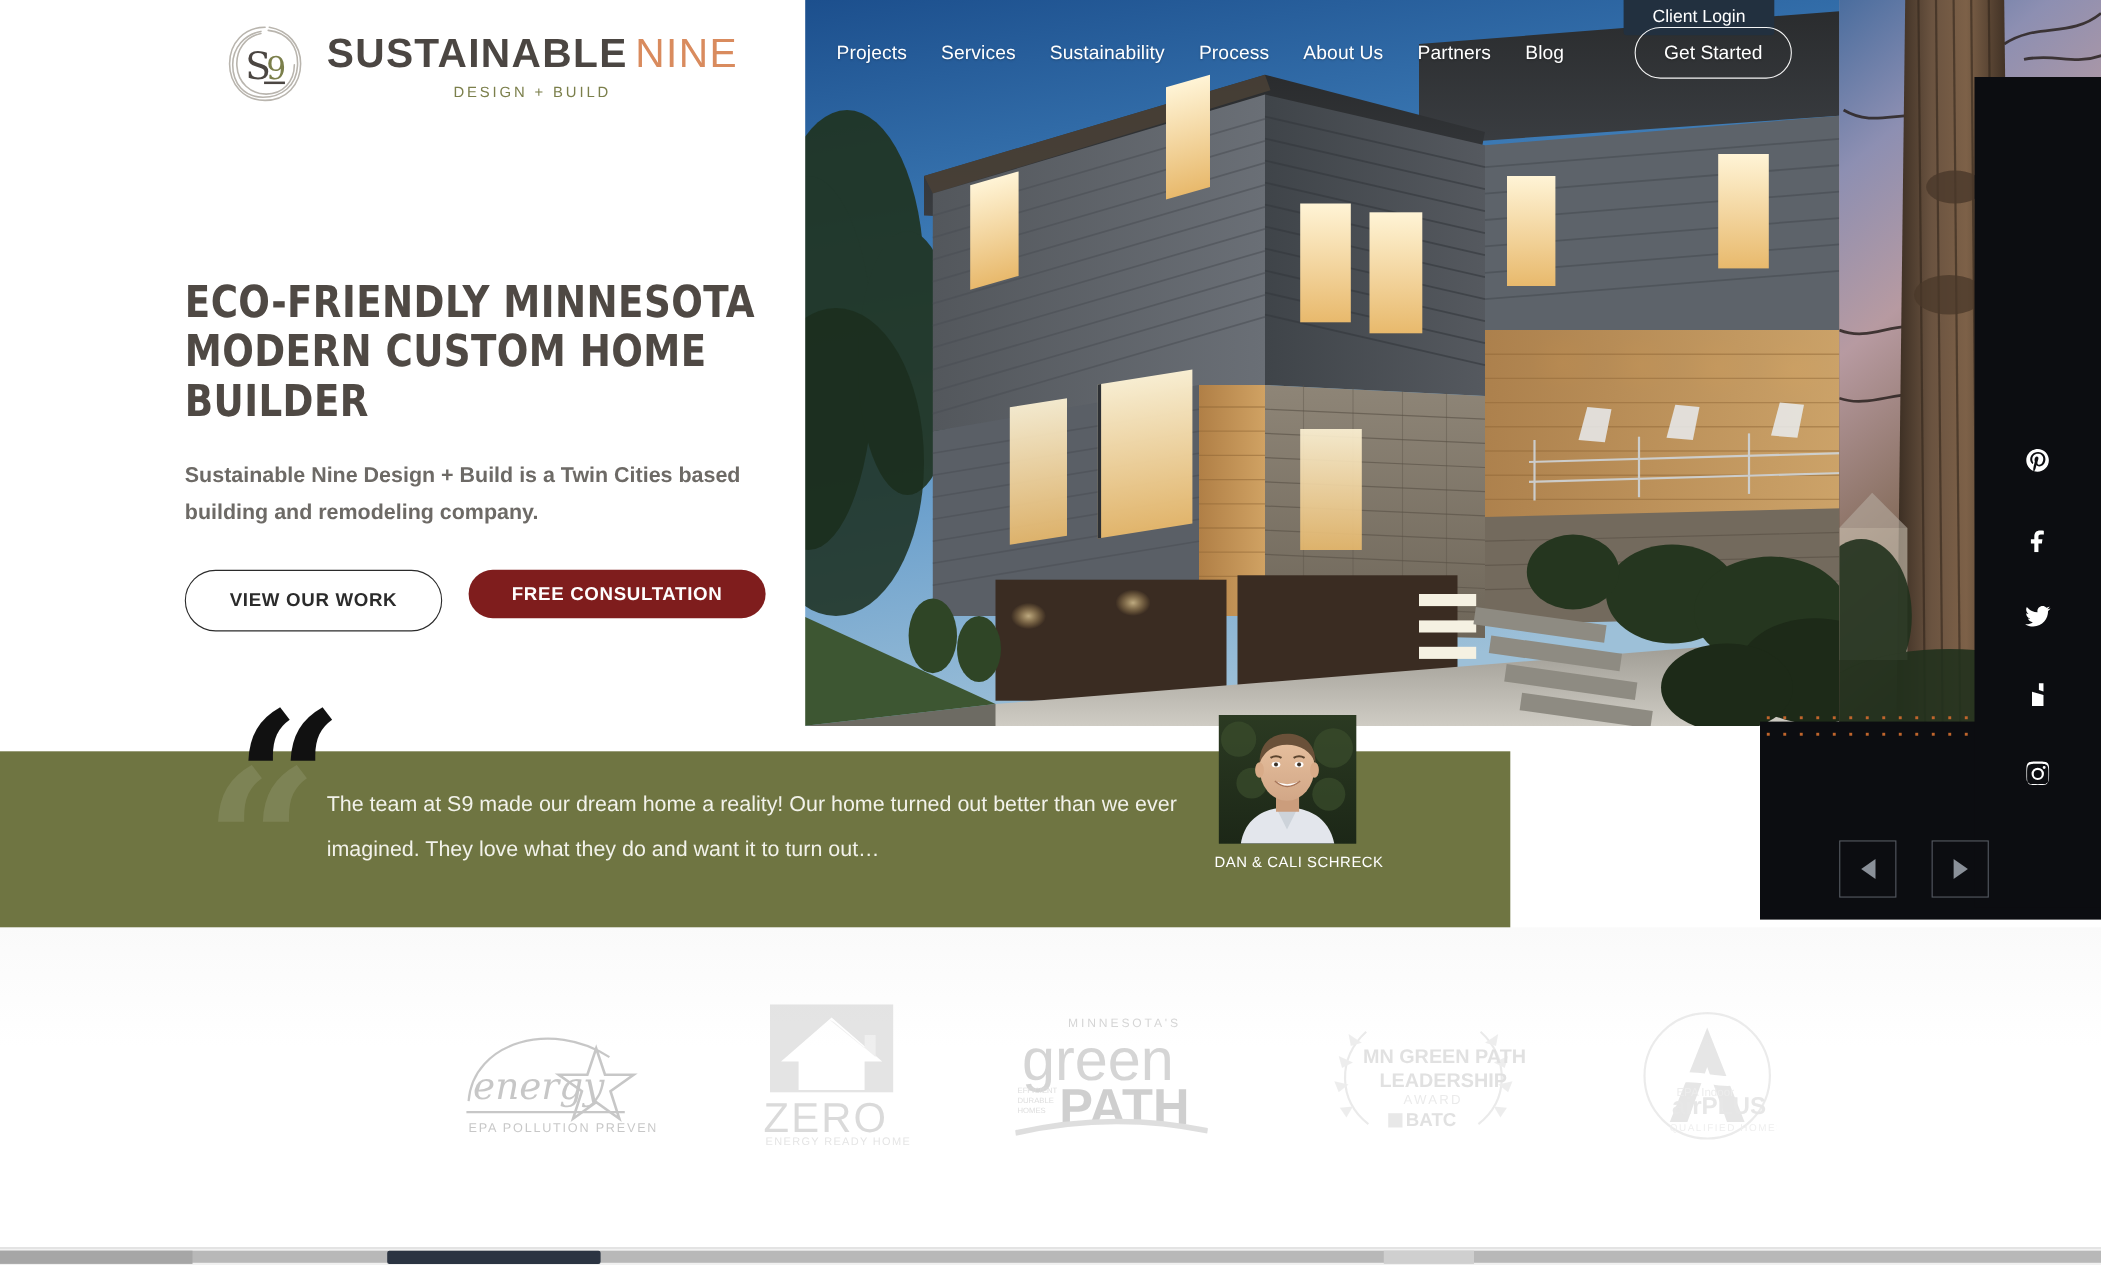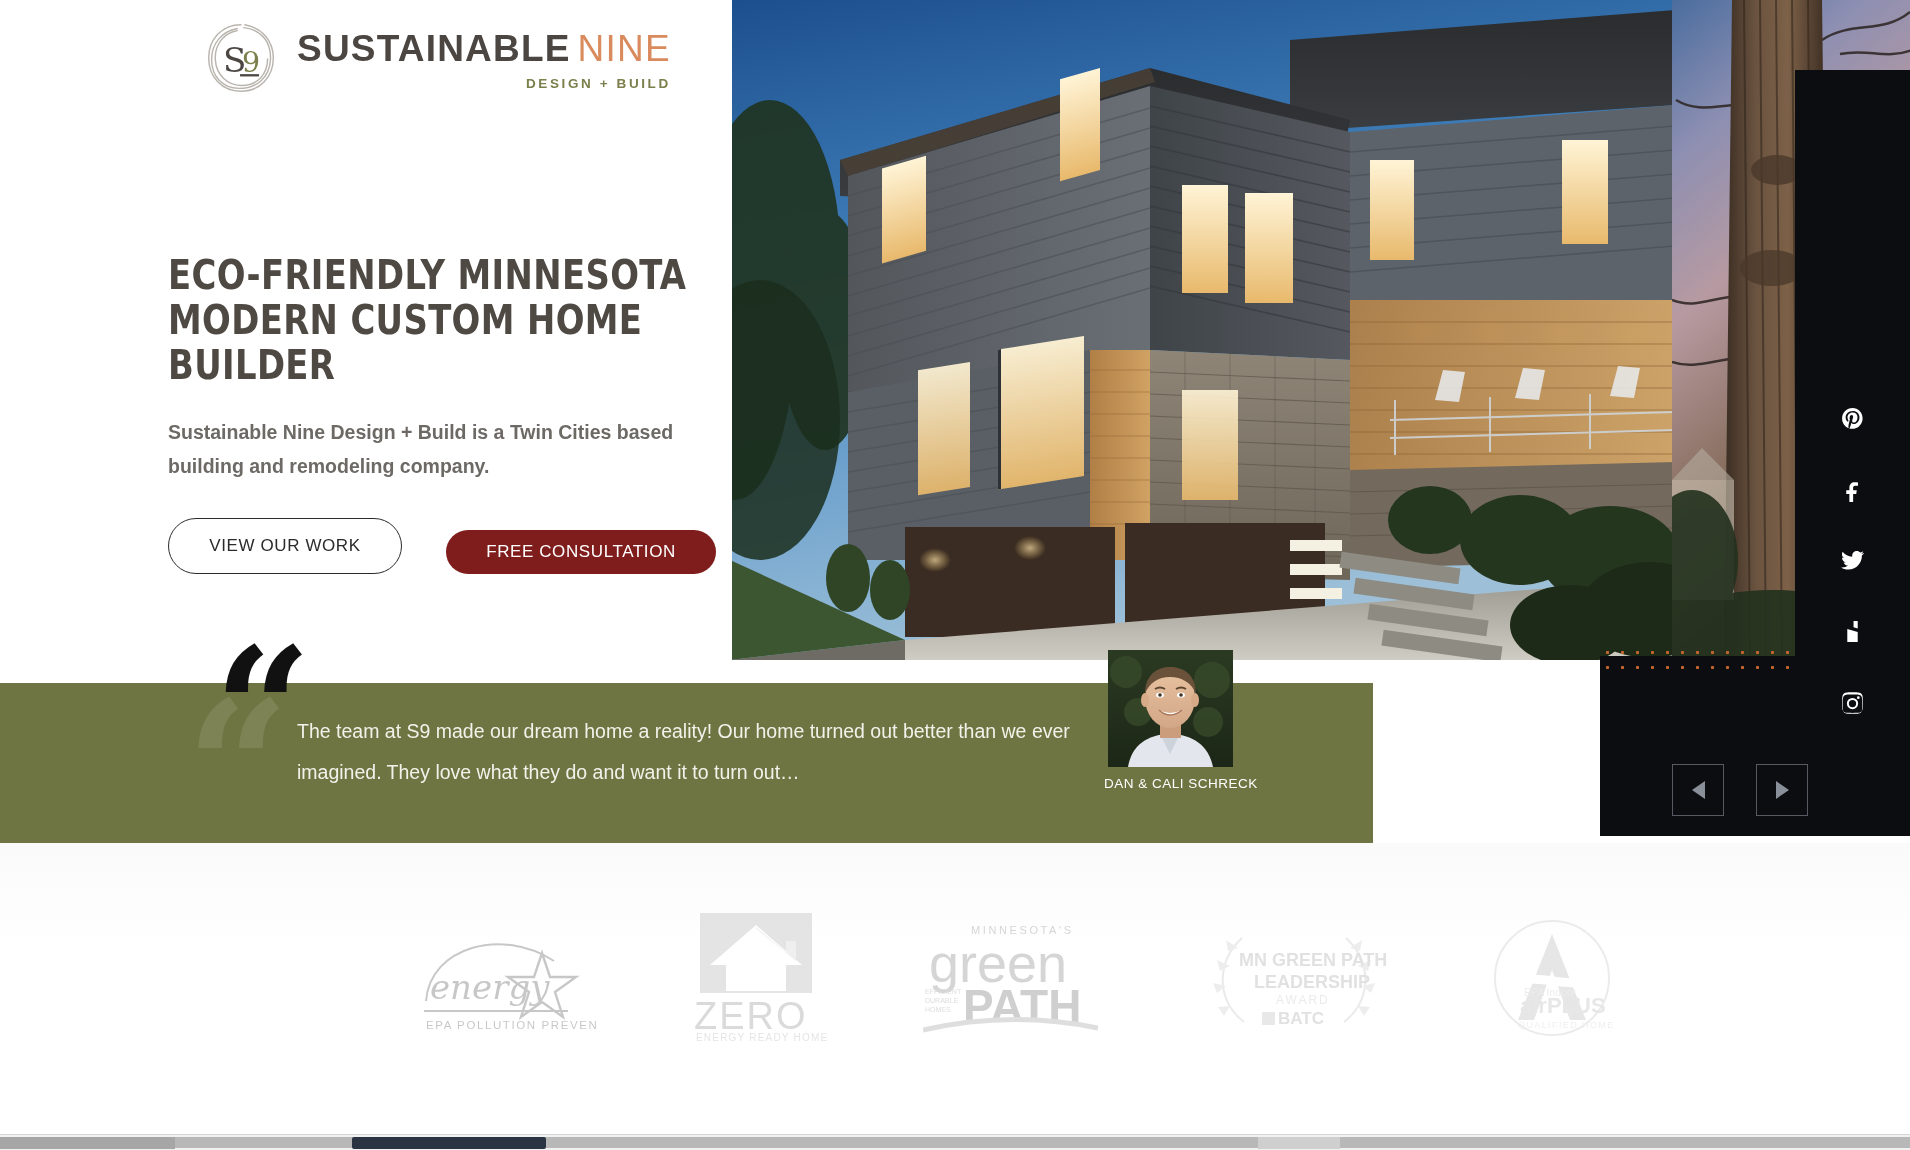--- a/index.html
+++ b/index.html
@@ -42,34 +42,34 @@
   .logo-mark{ width:76px; height:76px; position:relative; }
   .logo-mark svg{ width:100%; height:100%; display:block; }
   .logo-text{ padding-top:4px; }
   .logo-line1{
     font-size:37px; font-weight:700; letter-spacing:1.2px; line-height:1;
     white-space:nowrap;
   }
   .logo-line1 .w1{ color:#4b4642; }
   .logo-line1 .w2{ color:#d98b5e; font-weight:400; margin-left:7px; }
   .logo-line2{
-    margin-top:9px; font-size:13.5px; font-weight:700; letter-spacing:2.6px;
-    color:#7b7f4b; text-align:right;
+    margin-top:9px; font-size:13.5px; font-weight:400; letter-spacing:2.6px;
+    color:#7b7f4b; text-align:center;
   }
 
   .hero-copy{ position:absolute; left:168px; top:225px; width:560px;margin-top:28px; }
   h1.hero-title{
     font-family:"DejaVu Sans Condensed","Liberation Sans Narrow","Liberation Sans",sans-serif;
     font-size:40px; line-height:1.13; font-weight:700; letter-spacing:0.4px;
     color:#4f4944; text-transform:uppercase; transform:scaleX(0.94); transform-origin:left center;
   }
   p.hero-sub{
     margin-top:26px; font-size:19.5px; line-height:1.78; color:#6d6a66; font-weight:700;
   }
-  .hero-btns{ margin-top:34px; display:flex; gap:44px; align-items:flex-end; }
+  .hero-btns{ margin-top:34px; display:flex; gap:24px; align-items:flex-start;font-weight:bold; }
   .btn{
     border-radius:40px; font-size:17px; letter-spacing:0.6px;
     display:inline-flex; align-items:center; justify-content:center;
     cursor:pointer; white-space:nowrap;
   }
   .btn-outline{
     width:234px; height:56px; border:1.6px solid #2b2b2b; color:#2b2b2b; background:#fff;
   }
   .btn-solid{
     width:270px; height:44px; background:#7f1d1d; color:#fff; border:none;
@@ -509,20 +509,33 @@
     <div class="hero-copy">
       <h1 class="hero-title">ECO-FRIENDLY MINNESOTA MODERN CUSTOM HOME BUILDER</h1>
       <p class="hero-sub">Sustainable Nine Design + Build is a Twin Cities based building and remodeling company.</p>
       <div class="hero-btns">
         <div class="btn btn-outline">VIEW OUR WORK</div>
         <div class="btn btn-solid">FREE CONSULTATION</div>
       </div>
     </div>
   </div>
 
+  <div class="topnav">
+    <div class="client-login">Client Login</div>
+    <div class="nav-items">
+      <span class="nav-item">Projects</span>
+      <span class="nav-item">Services</span>
+      <span class="nav-item">Sustainability</span>
+      <span class="nav-item">Process</span>
+      <span class="nav-item">About Us</span>
+      <span class="nav-item">Partners</span>
+      <span class="nav-item">Blog</span>
+    </div>
+    <div class="btn-getstarted">Get Started</div>
+  </div>
 
   <div class="black-panel"></div>
   <div class="dots dots-a"></div>
   <div class="dots dots-b"></div>
 
   <div class="carousel">
     <div class="car-btn car-prev">
         <span></span>
       </div>
     <div class="car-btn car-next">

